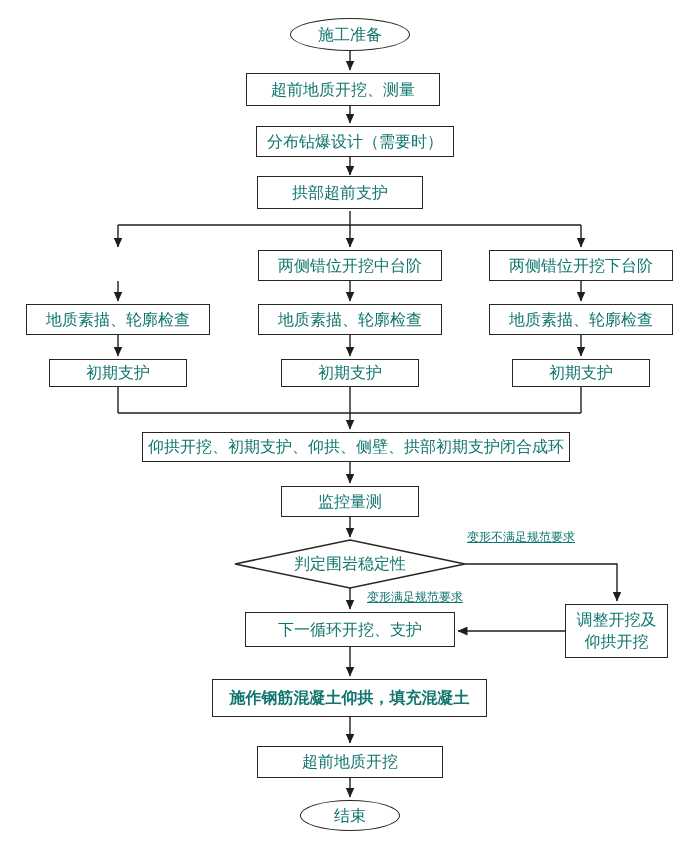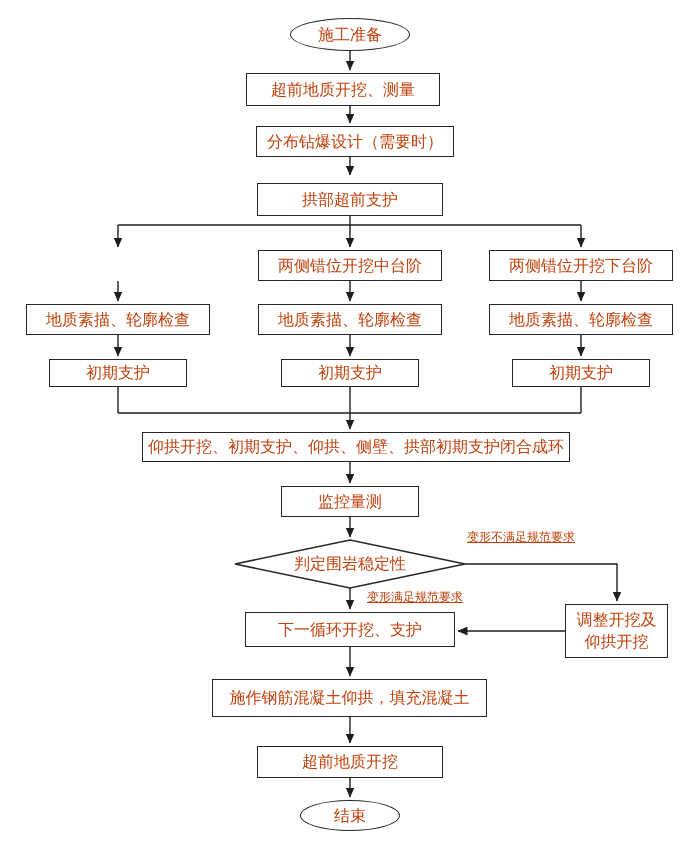--- a/index.html
+++ b/index.html
@@ -1,52 +1,52 @@
 <!DOCTYPE html>
 <html><head>
 <meta charset="utf-8">
 <style>
   html,body{margin:0;padding:0;background:#fff;}
   #canvas{
     position:relative;width:699px;height:848px;background:#ffffff;overflow:hidden;
-    font-family:"Liberation Serif","DejaVu Serif",serif;color:#c2410c;
+    font-family:"Liberation Serif","DejaVu Serif",serif;color:#0f766e;
   }
   #connectors{position:absolute;left:0;top:0;width:699px;height:848px;}
   .c{stroke:#1e1e1e;stroke-width:1.4;fill:none;}
   .node{
     position:absolute;box-sizing:border-box;border:1.5px solid #262626;background:#fff;
     display:flex;align-items:center;justify-content:center;text-align:center;
     font-size:16px;line-height:1.2;white-space:nowrap;
   }
   .ellipse{border-radius:50%;}
   .plain{border:none;background:transparent;}
   .edge-label{position:absolute;font-size:12px;white-space:nowrap;text-decoration:underline;}
   .two-line{flex-direction:column;line-height:1.35;}
 
   #n-start  {left:290px;top:18px; width:120px;height:33px;}
   #n-survey {left:246px;top:73px; width:194px;height:33px;}
   #n-blast  {left:256px;top:126px;width:198px;height:31px;}
-  #n-arch   {left:257px;top:183px;width:186px;height:33px;}
+  #n-arch   {left:257px;top:176px;width:166px;height:33px;}
 
   #n-l1{left:26px; top:250px;width:184px;height:31px;}
   #n-m1{left:258px;top:250px;width:184px;height:31px;}
   #n-r1{left:489px;top:250px;width:184px;height:31px;}
   #n-l2{left:26px; top:304px;width:184px;height:31px;}
   #n-m2{left:258px;top:304px;width:184px;height:31px;}
   #n-r2{left:489px;top:304px;width:184px;height:31px;}
   #n-l3{left:49px; top:359px;width:138px;height:28px;}
   #n-m3{left:281px;top:359px;width:138px;height:28px;}
   #n-r3{left:512px;top:359px;width:138px;height:28px;}
 
   #n-ring  {left:130px;top:432px;width:428px;height:30px;margin-left:12px;}
   #n-mon   {left:281px;top:486px;width:138px;height:31px;}
   #n-dec   {left:253px;top:552px;width:194px;height:24px;}
   #n-next  {left:245px;top:612px;width:210px;height:35px;}
   #n-adjust{left:565px;top:604px;width:103px;height:54px;}
-  #n-invert{left:212px;top:679px;width:275px;height:38px;}
+  #n-invert{left:212px;top:679px;width:275px;height:38px;font-weight:bold;}
   #n-lining{left:257px;top:746px;width:186px;height:32px;}
   #n-end   {left:300px;top:800px;width:100px;height:31px;}
 
   #lbl-fail{left:467px;top:529px;}
   #lbl-ok  {left:367px;top:589px;}
 </style>
 </head>
 <body>
 
 <div id="canvas">

